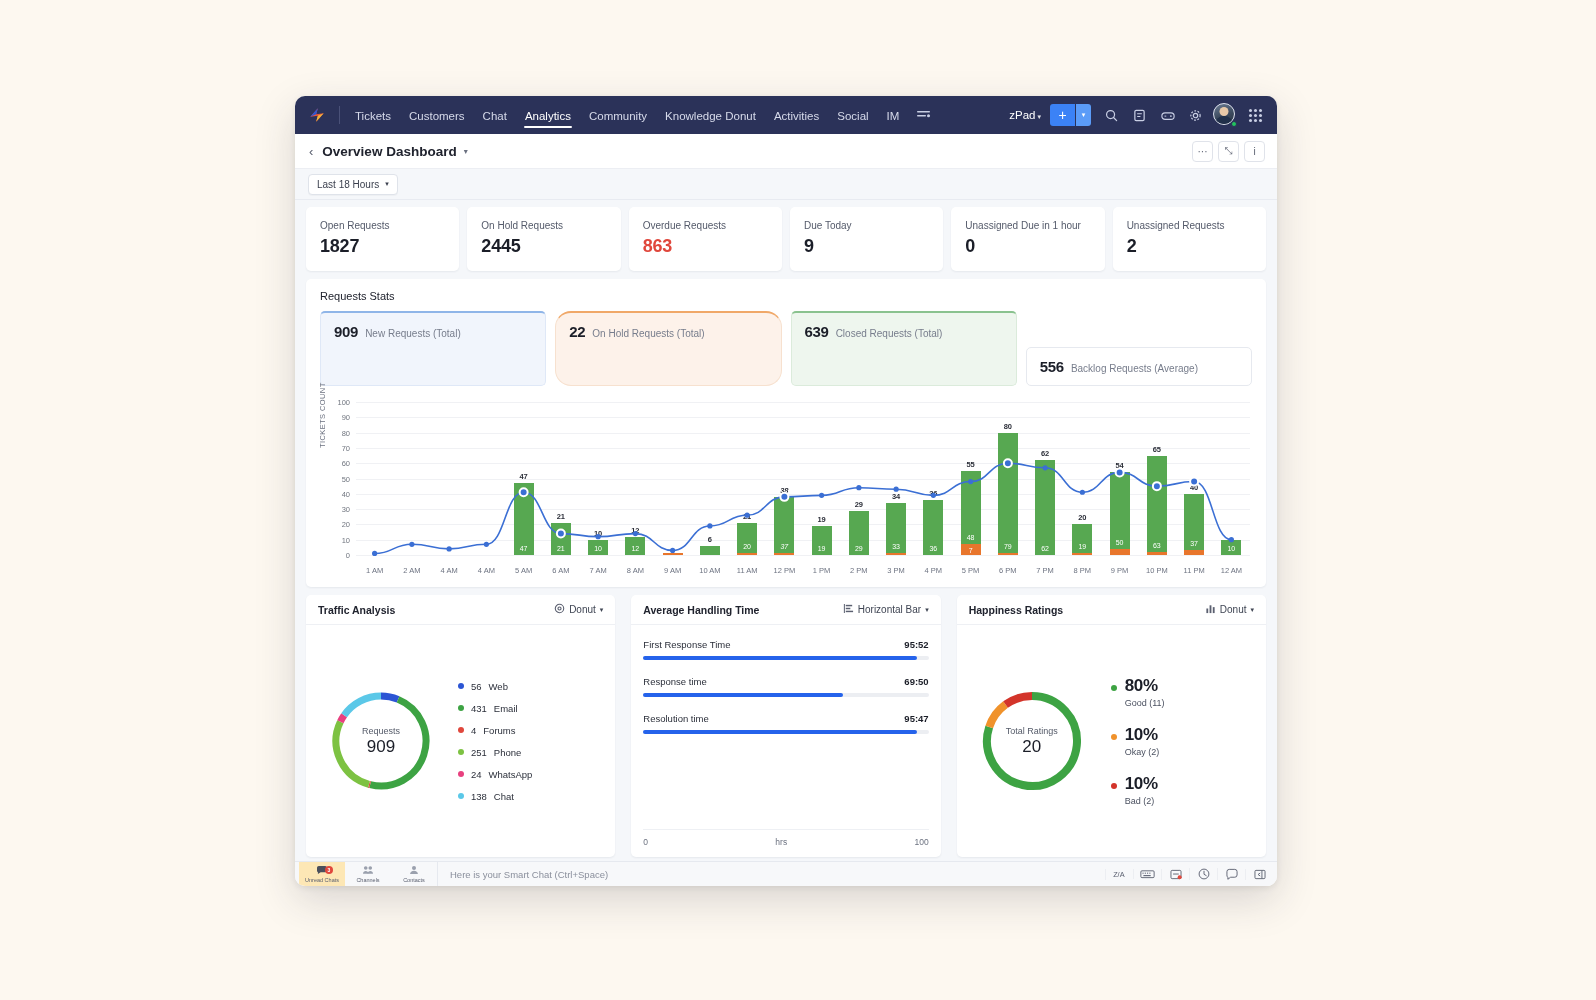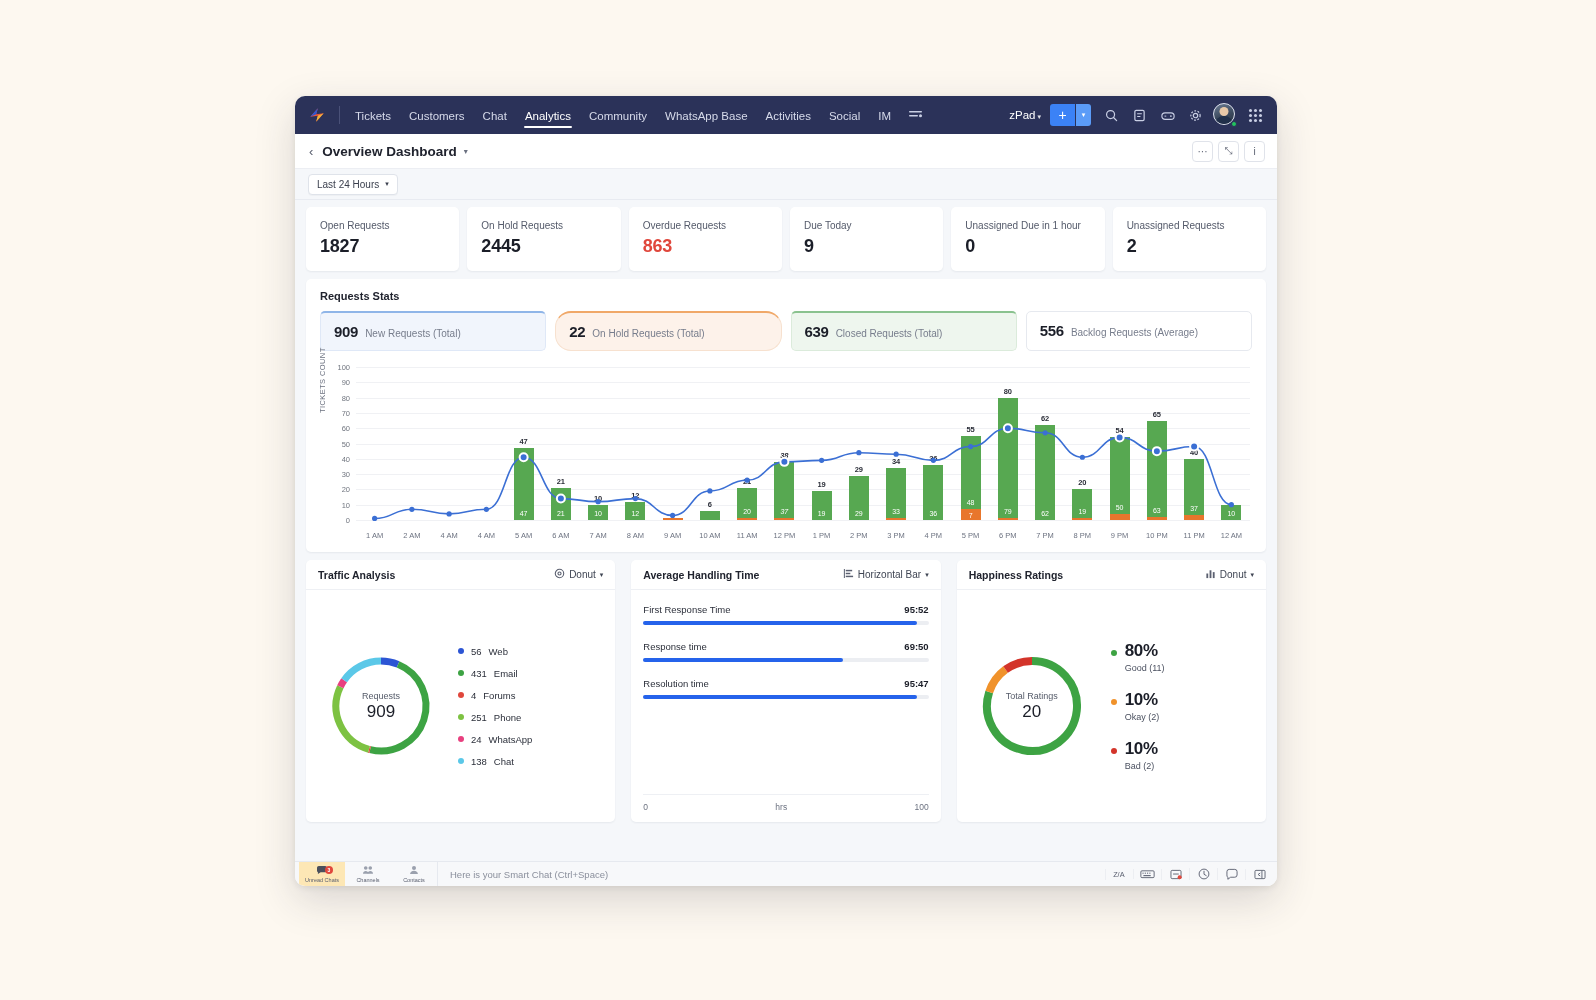--- a/index.html
+++ b/index.html
@@ -121,33 +121,33 @@
   }
   .kpi-label { font-size: 10px; color:#545a6a; margin-bottom: 5px; }
   .kpi-value { font-size: 18px; font-weight: bold; color:#1b1e28; letter-spacing:-.2px;}
   .kpi-value.danger { color:#e0473c; }
 
   
   .stats-card {
     background:#fff; border-radius:5px; margin-top:8px;
     box-shadow: 0 1px 2px rgba(30,40,70,.07); padding-bottom: 6px;
   }
-  .stats-title { font-size: 11px; font-weight: bold; color:#20232e; padding: 11px 14px 9px; }
+  .stats-title { font-size: 11px; font-weight: normal; color:#20232e; padding: 11px 14px 9px; }
   .pill-row { display:flex; gap:9px; padding: 0 14px 6px; }
   .pill {
     flex:1; border-radius:5px; padding: 10px 13px; display:flex; align-items:baseline;
     gap:7px; border:1px solid transparent; border-top-width:2px;
   }
   .pill-num { font-size:15px; font-weight:bold; color:#1b1e28; letter-spacing:-.3px;}
   .pill-text { font-size:10px; color:#3c414f;text-align:right; }
   .pill-text span { color:#777d8c; }
   .pill.blue   { background:#f1f5fc; border-color:#dfe8f7; border-top-color:#8fb5e8; }
   .pill.orange { background:#fdf2ea; border-color:#f7e1cf; border-top-color:#f0a868;border-radius:16px; }
   .pill.green  { background:#eef6ee; border-color:#dbebdb; border-top-color:#8ac28f; }
-  .pill.plain  { background:#ffffff; border:1px solid #e6e9ef; border-top-width:1px; }
+  .pill.plain  { background:#ffffff; border:1px solid #e6e9ef; border-top-width:1px;margin-top:36px; }
 
   
   .chart-area { position:relative; height: 185px; margin: 4px 12px 0 6px; }
   .y-title {
     position:absolute; left:6px; top:52px; font-size:7.5px; color:#6c7280;
     letter-spacing:.4px; transform: rotate(-90deg); transform-origin: left top;
     white-space:nowrap;
   }
   .plot {
     position:absolute; left:44px; right:4px; top:6px; bottom:26px;
@@ -253,21 +253,21 @@
         <path d="M20 10 L11 20 L13 13 Z" fill="#f2b63c"></path>
       </svg>
     </div>
     <div class="nav-sep"></div>
     <div class="nav-items">
       <div class="nav-item">Tickets</div>
       <div class="nav-item">Customers</div>
       <div class="nav-item">Chat</div>
       <div class="nav-item active">Analytics</div>
       <div class="nav-item">Community</div>
-      <div class="nav-item">WhatsApp Base</div>
+      <div class="nav-item">Knowledge Donut</div>
       <div class="nav-item">Activities</div>
       <div class="nav-item">Social</div>
       <div class="nav-item">IM</div>
     </div>
     <div class="nav-filter-icon">
       <svg width="14" height="10" viewBox="0 0 14 10">
         <rect x="0" y="1" width="13" height="1.4" rx=".7" fill="#c9cfe4"></rect>
         <rect x="0" y="5" width="9" height="1.4" rx=".7" fill="#c9cfe4"></rect>
         <circle cx="11.5" cy="5.7" r="1.5" fill="#c9cfe4"></circle>
       </svg>
@@ -333,21 +333,21 @@
     <div class="title-caret">▾</div>
     <div class="head-right">
       <div class="head-btn">···</div>
       <div class="head-btn">⤡</div>
       <div class="head-btn">i</div>
     </div>
   </div>
 
   <div class="filter-bar">
     <div class="filter-chip">
-      <span>Last 24 Hours</span>
+      <span>Last 18 Hours</span>
       <span style="margin-left:6px;font-size:7px">▾</span>
     </div>
   </div>
 
   <div class="body-scroll">
 
     <div class="kpi-row">
       <div class="kpi-card">
         <div class="kpi-label">Open Requests</div>
         <div class="kpi-value">1827</div>

